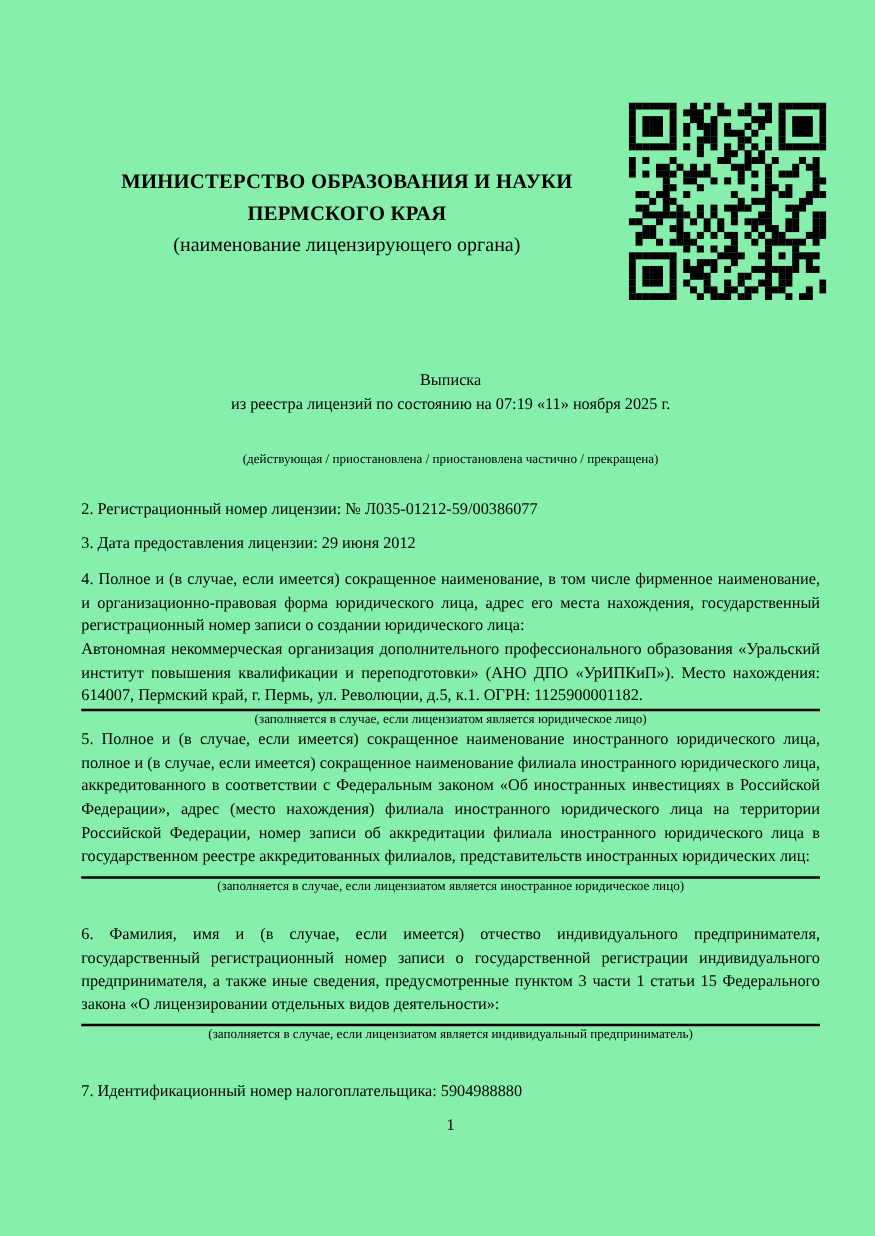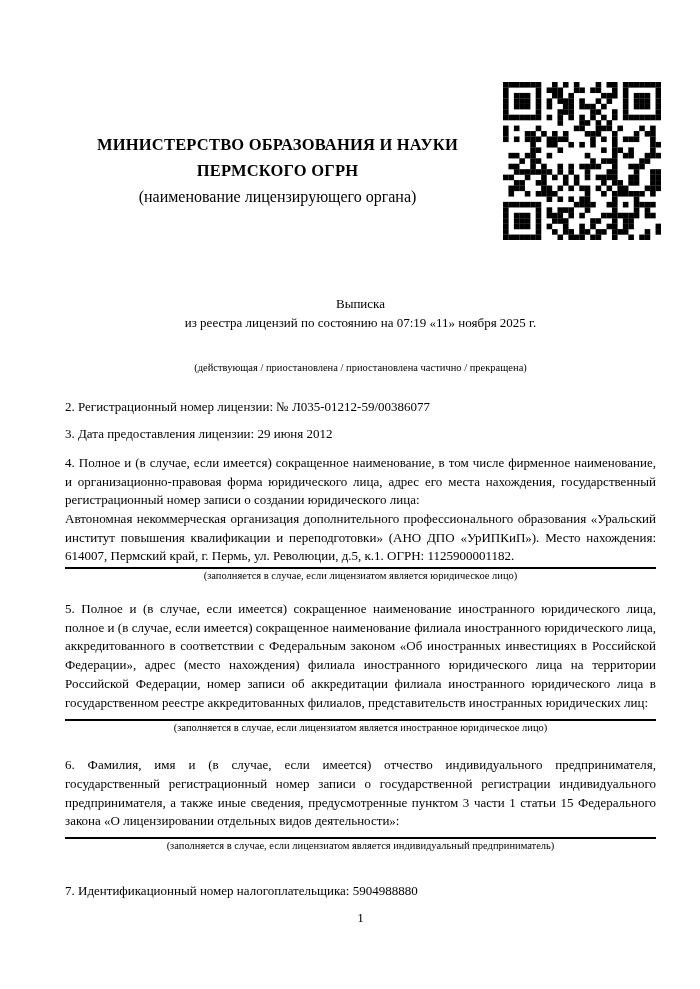--- a/index.html
+++ b/index.html
@@ -1,21 +1,21 @@
 <!DOCTYPE html>
 <html><head>
 <meta charset="utf-8">
 <style>
   html, body { margin:0; padding:0; background:#e8e8e8; }
   .page {
     position: relative;
     width: 700px;
     height: 989px;
     margin: 0 auto;
-    background: #ffffff;
+    background: #86efac;
     font-family: "Liberation Serif", "DejaVu Serif", serif;
     color: #000;
     overflow: hidden;
   }
   .content {
     position: absolute;
     left: 65px;
     top: 0;
     width: 591px;
   }
@@ -62,21 +62,21 @@
   .rule {
     border-top: 2px solid #000;
     height: 0;
   }
   .b1 { margin-top: 29px; }
   .b1 .small-caption { margin-top: 18px; }
   .b2 { margin-top: 24px; }
   .b3 { margin-top: 8px; }
   .b4 { margin-top: 10px; }
   .b4 .rule { margin-top: 1px; }
-  .b5 { margin-top: 18px; }
+  .b5 { margin-top: 0; }
   .b5 .rule { margin-top: 7px; }
   .b6 { margin-top: 22px; }
   .b6 .rule { margin-top: 6px; }
   .b7 { margin-top: 30px; }
   .page-number {
     margin-top: 8px;
     text-align: center;
     font-size: 13px;
     line-height: 18.7px;
   }
@@ -486,21 +486,21 @@
         <rect x="136.21" y="152.55" width="5.60" height="5.60"></rect>
         <rect x="141.66" y="152.55" width="5.60" height="5.60"></rect>
       </svg>
     </div>
 
   <div class="content">
 
     <div class="ministry">
       <div class="ministry-name">
         <div>МИНИСТЕРСТВО ОБРАЗОВАНИЯ И НАУКИ</div>
-        <div>ПЕРМСКОГО ОГРН</div>
+        <div>ПЕРМСКОГО КРАЯ</div>
       </div>
       <div class="ministry-caption">(наименование лицензирующего органа)</div>
     </div>
 
     <div class="doc-title">
       <div>Выписка</div>
       <div>из реестра лицензий по состоянию на 07:19 «11» ноября 2025 г.</div>
     </div>
 
     <div class="b b1">

